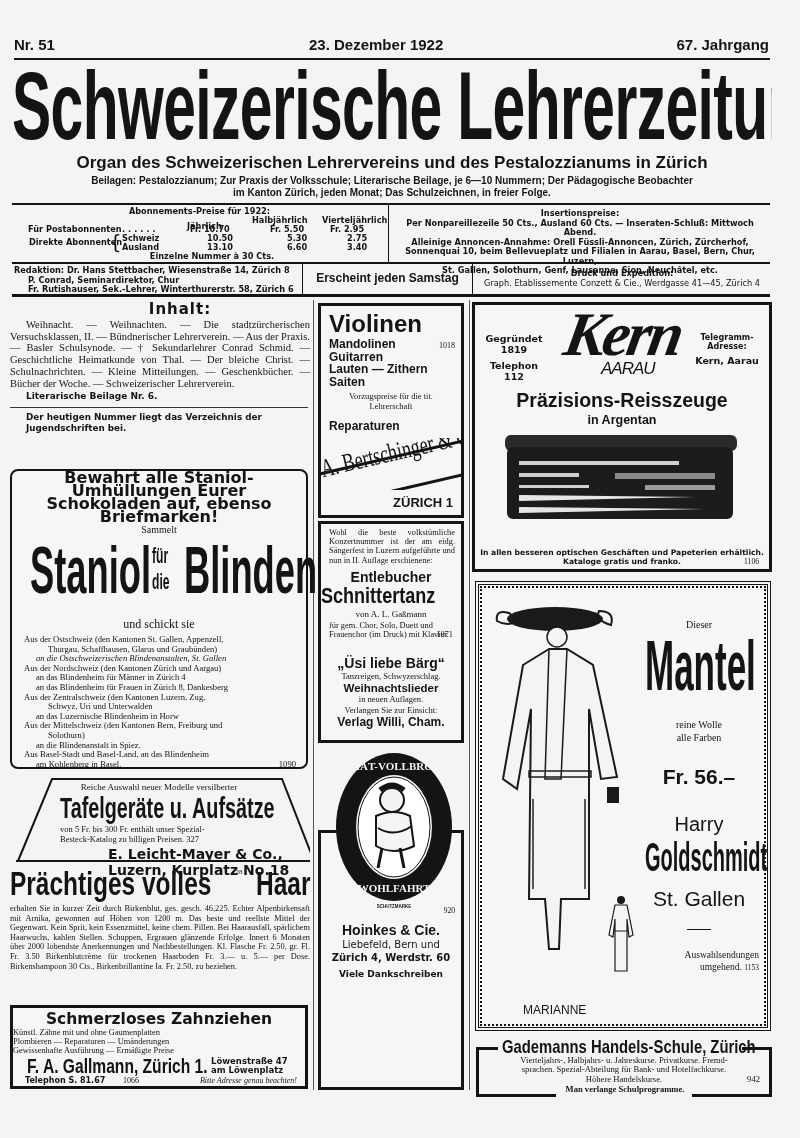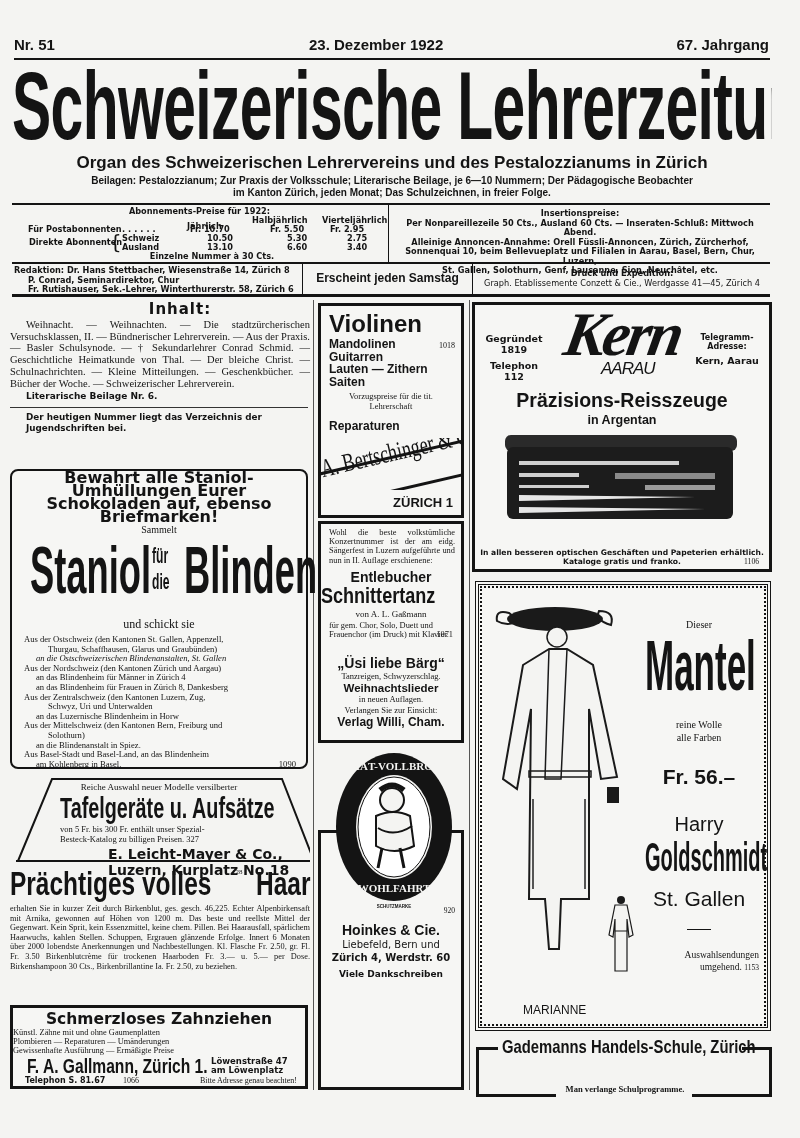--- a/index.html
+++ b/index.html
@@ -185,21 +185,21 @@
   <div style="position:relative; height:20px;">
     <span class="cond" style="position:absolute; left:14px; top:0; font-size:20px; line-height:20px; transform:scaleX(0.78);">F. A. Gallmann, Zürich 1.</span>
     <div class="dsans b" style="position:absolute; left:198px; top:1px; font-size:8.5px; line-height:9px;">
       <div>Löwenstraße 47</div>
       <div>am Löwenplatz</div>
     </div>
   </div>
   <div style="position:relative; font-size:8px; height:10px;">
     <span class="dsans b" style="position:absolute; left:12px;">Telephon S. 81.67</span>
     <span class="serif" style="position:absolute; left:110px;">1066</span>
-    <span class="serif" style="position:absolute; right:8px;">Bitte Adresse genau beachten!</span>
+    <span class="serif" style="position:absolute; right:8px;font-style:italic;">Bitte Adresse genau beachten!</span>
   </div>
 </div>
 
 <div class="box" style="top:303px; left:318px; width:146px; height:215px; border-width:3px;">
   <div class="ad-title" style="font-size:24px; margin:4px 0 0 8px;">Violinen</div>
   <div class="ad-title" style="font-size:12px; line-height:12.5px; margin-left:8px; position:relative;">
     <div>Mandolinen</div>
     <span class="serif" style="position:absolute; right:6px; top:2px; font-size:8px; font-weight:normal;">1018</span>
     <div>Guitarren</div>
     <div>Lauten — Zithern</div>
@@ -341,14 +341,19 @@
 <div class="abs" style="top:1037px; left:476px; width:296px; height:56px;">
   <div class="rule" style="top:10px; left:0; width:22px; height:3px;"></div>
   <div class="rule" style="top:10px; right:0; width:36px; height:3px;"></div>
   <div class="rule" style="top:10px; left:0; width:3px; height:50px;"></div>
   <div class="rule" style="top:10px; right:0; width:3px; height:50px;"></div>
   <div class="rule" style="top:57px; left:0; width:80px; height:3px;"></div>
   <div class="rule" style="top:57px; right:0; width:80px; height:3px;"></div>
   <div style="position:absolute; top:0; left:26px; width:240px; height:20px; overflow:visible; background:#f4f4f2;">
     <span class="cond" style="font-size:19px; line-height:19px; transform:scaleX(0.78);">Gademanns Handels-Schule, Zürich</span>
   </div>
+  <div class="serif center" style="position:absolute; top:19px; left:6px; width:284px; font-size:8.6px; line-height:9.3px;">
+    <div>Vierteljahrs-, Halbjahrs- u. Jahreskurse. Privatkurse. Fremd-</div>
+    <div>sprachen. Spezial-Abteilung für Bank- und Hotelfachkurse.</div>
+    <div style="position:relative;"><span>Höhere Handelskurse.</span><span style="position:absolute; right:6px;">942</span></div>
+  </div>
   <div class="serif b center" style="position:absolute; top:47px; left:82px; width:134px; font-size:8.6px; background:#f4f4f2;">Man verlange Schulprogramme.</div>
 </div>
 
 </body></html>

